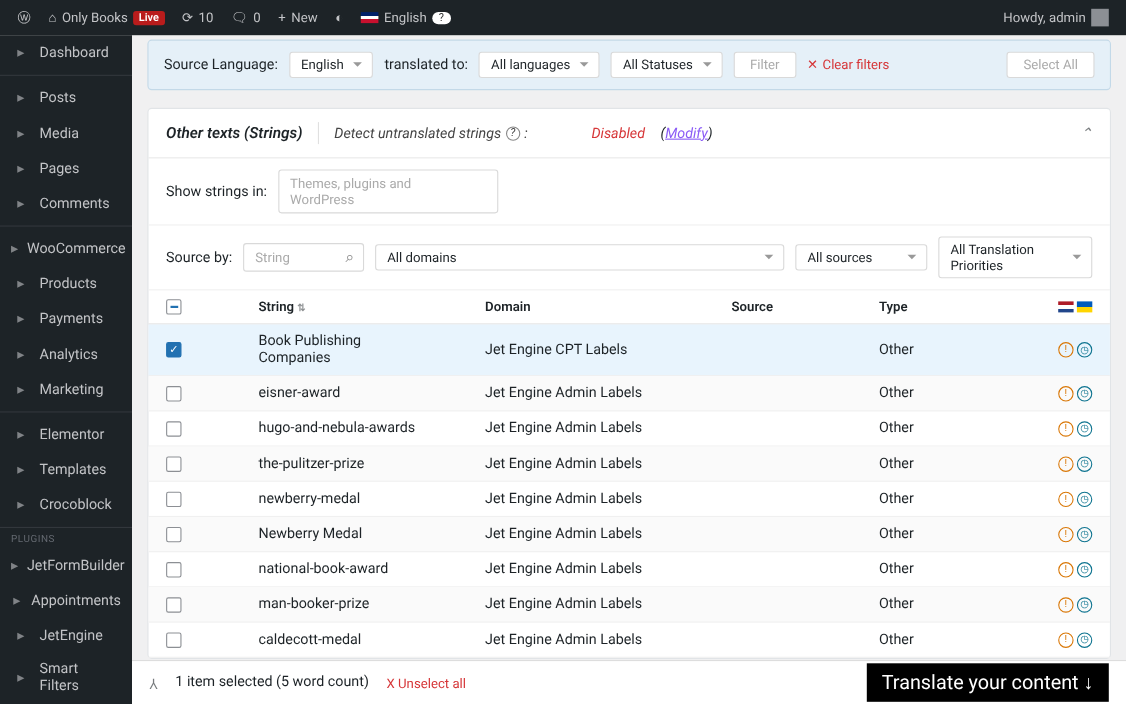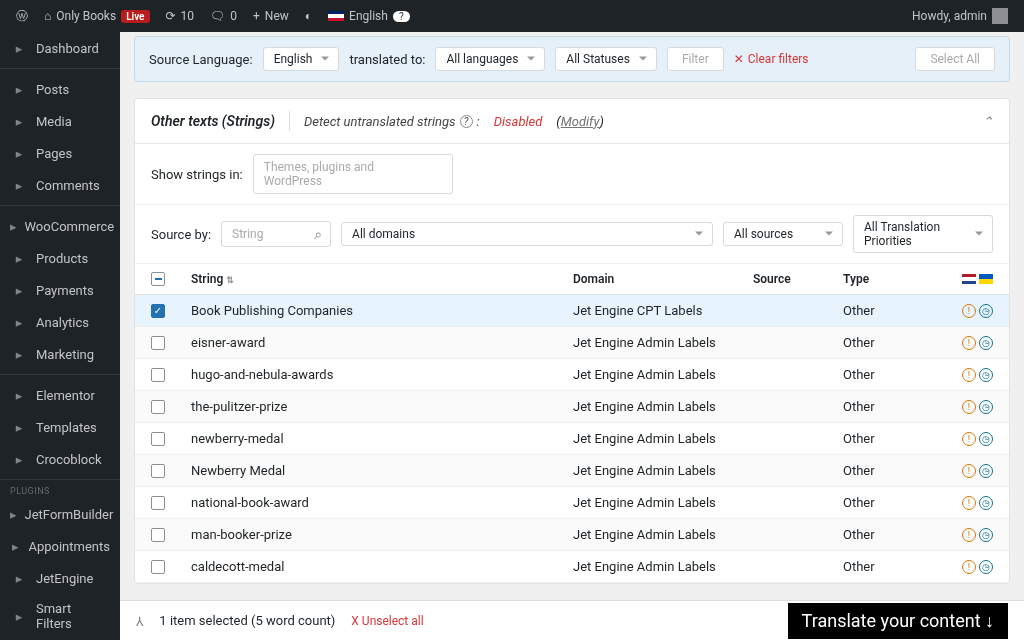--- a/index.html
+++ b/index.html
@@ -22,28 +22,28 @@
 .select { background: #fff; border: 1px solid #d9d9d9; border-radius: 3px; padding: 4px 26px 4px 10px; font-size: 12px; position: relative; cursor: pointer; }
 .select::after { content: ''; position: absolute; right: 9px; top: 50%; transform: translateY(-30%); border: 4px solid transparent; border-top-color: #999; }
 .btn { border: 1px solid #d9d9d9; border-radius: 3px; padding: 4px 14px; background: #fff; font-size: 12px; cursor: pointer; }
 .btn.disabled { color: #aaa; cursor: not-allowed; }
 .clear-link { color: #d63638; cursor: pointer; font-size: 12px; display: flex; align-items: center; gap: 4px; }
 .panel { background: #fff; border: 1px solid #e1e4e7; border-radius: 4px; margin-top: 16px; }
 .panel-head { display: flex; align-items: center; padding: 12px 16px; border-bottom: 1px solid #e8e8e8; gap: 14px; font-style: italic; }
 .panel-head .title { font-size: 14px; font-weight: 600; }
 .panel-head .sep-v { width: 1px; height: 20px; background: #e0e0e0; }
 .panel-head .detect { font-size: 13px; color: #444; display: flex; align-items: center; gap: 4px; }
-.disabled-txt { color: #d63638; }
-.modify-link { color: #737373; text-decoration: underline; cursor: pointer; }
+.disabled-txt { color: #d63638; margin-left: 44px; }
+.modify-link { color: #8b5cf6; text-decoration: underline; cursor: pointer; }
 .chev { margin-left: auto; cursor: pointer; opacity: 0.6; }
 .sub-row { display: flex; align-items: center; padding: 10px 16px; gap: 10px; border-bottom: 1px solid #f0f0f0; }
 .input { border: 1px solid #d9d9d9; border-radius: 3px; padding: 5px 28px 5px 10px; font-size: 12px; position: relative; background: #fff; }
 .input.search::after { content: '⌕'; position: absolute; right: 8px; top: 4px; font-size: 14px; color: #888; }
 .wide { flex: 1; }
-.table-head, .table-row { display: grid; grid-template-columns: 40px 1fr 180px 90px 80px 70px; align-items: center; padding: 8px 16px; }
+.table-head, .table-row { display: grid; grid-template-columns: 40px 1fr 180px 90px 80px 70px; align-items: center; padding: 8px 16px; gap: 44px; }
 .table-head { font-size: 12px; font-weight: 600; border-bottom: 1px solid #e0e0e0; }
 .table-row { border-bottom: 1px solid #f0f0f0; font-size: 13px; }
 .table-row:nth-child(even) { background: #fafafa; }
 .table-row.selected { background: #e8f4fd; }
 .chk { width: 14px; height: 14px; border: 1px solid #8c8f94; border-radius: 2px; background: #fff; cursor: pointer; display: inline-flex; align-items: center; justify-content: center; }
 .chk.checked { background: #2271b1; border-color: #2271b1; color: #fff; font-size: 10px; }
 .chk.ind::after { content: ''; width: 7px; height: 2px; background: #2271b1; }
 .sort-icon { font-size: 9px; opacity: 0.5; }
 .status-icons { display: flex; gap: 3px; justify-content: flex-end; }
 .ico { width: 14px; height: 14px; border-radius: 50%; display: inline-flex; align-items: center; justify-content: center; font-size: 9px; }

